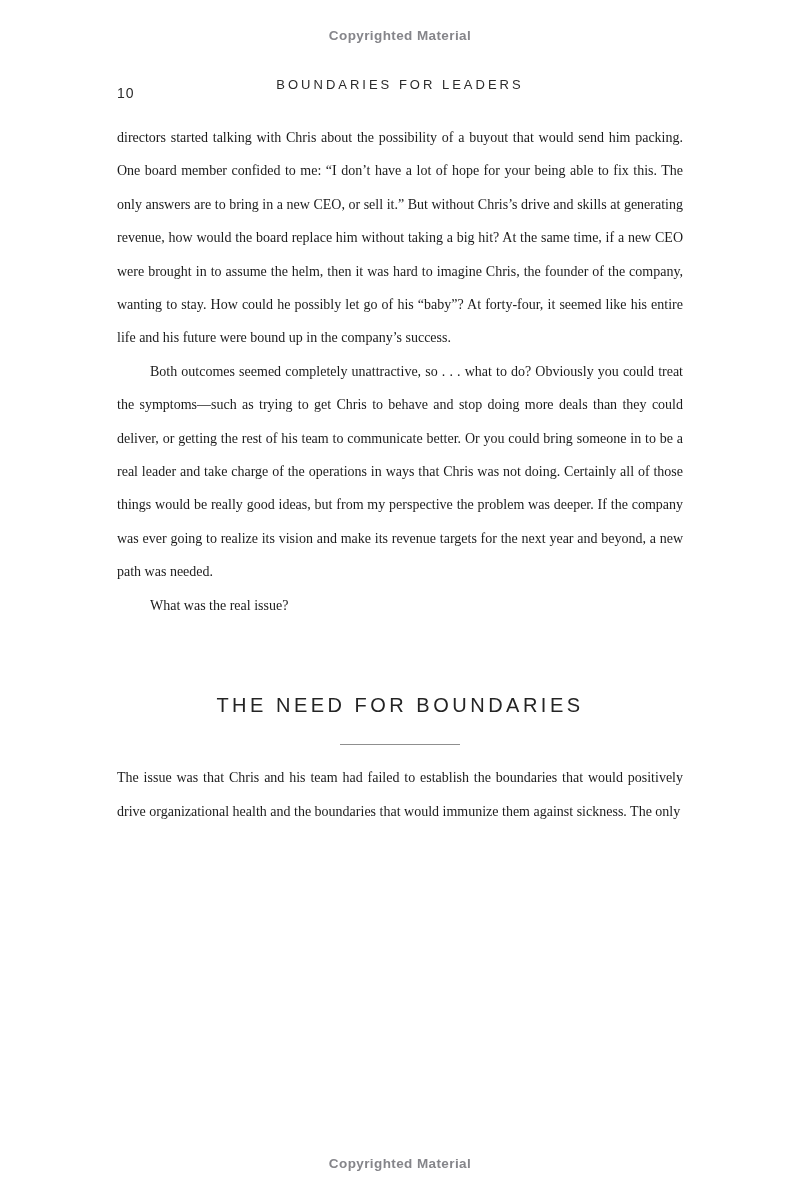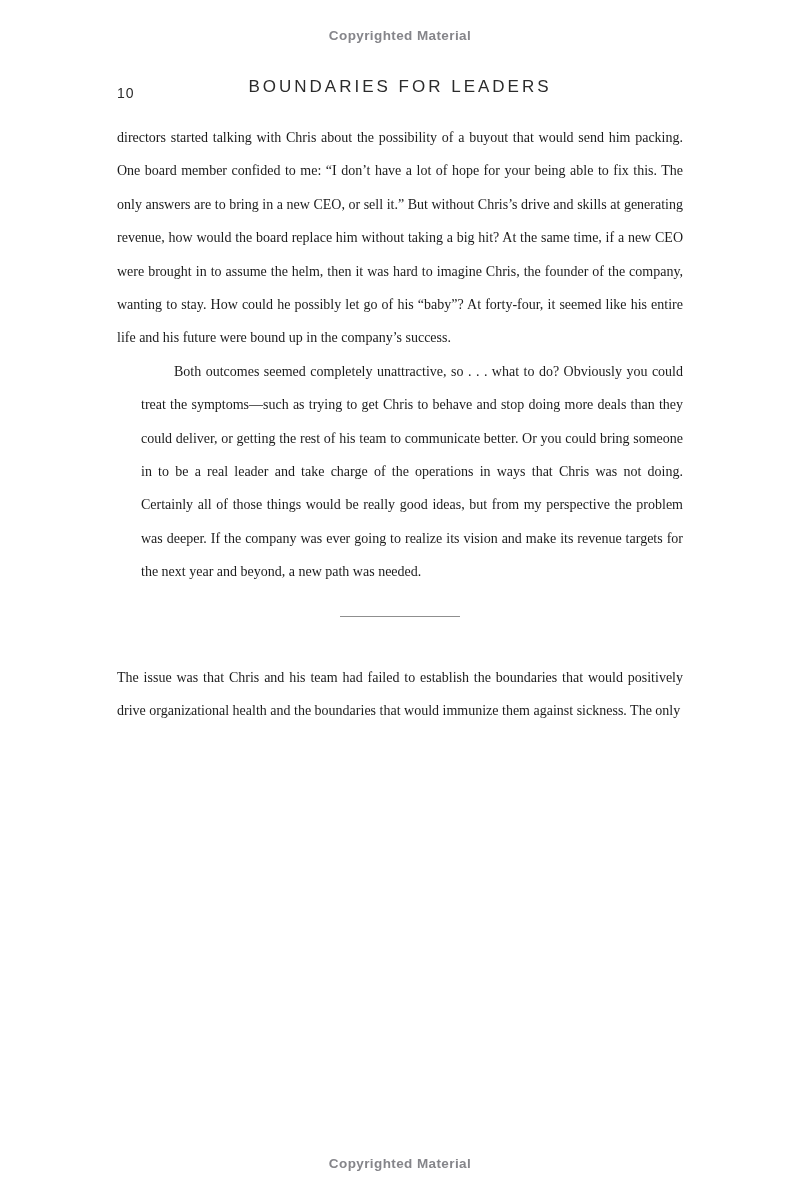--- a/index.html
+++ b/index.html
@@ -42,77 +42,78 @@
     top: 8px;
     font-family: "Liberation Sans", sans-serif;
     font-size: 14px;
     font-weight: 400;
     letter-spacing: 1px;
     color: #2b2b2b;
   }
   .book-title {
     text-align: center;
     font-family: "Liberation Sans", sans-serif;
-    font-size: 17px;
+    font-size: 13px;
     font-weight: 500;
     letter-spacing: 3px;
     color: #2b2b2b;
   }
   .body-text {
     margin: 26px 117px 0 117px;
     font-family: "Liberation Serif", "DejaVu Serif", serif;
     font-size: 14px;
     line-height: 33.4px;
     color: #1b1b1b;
     text-align: justify;
   }
   .body-text p {
     margin: 0;
     padding: 0;
   }
   .body-text p.indent {
     text-indent: 33px;
-    margin-left: 24px;
   }
   .section-heading {
     margin-top: 72px;
     text-align: center;
     font-family: "Liberation Sans", sans-serif;
     font-size: 20px;
     font-weight: 500;
     letter-spacing: 3.5px;
     color: #242424;
   }
   .section-divider {
     width: 120px;
     height: 1px;
     background: #8f8f8f;
     margin: 27px auto 0 auto;
   }
   .section-body {
-    margin-top: 44px;
+    margin-top: 16px;
   }
 </style>
 </head>
 <body>
 
 <div class="page">
 
   <div class="copyright copyright-top">Copyrighted Material</div>
 
   <div class="running-header">
     <span class="page-number">10</span>
     <div class="book-title">BOUNDARIES FOR LEADERS</div>
   </div>
 
   <div class="body-text">
     <p>directors started talking with Chris about the possibility of a buyout that would send him packing. One board member confided to me: “I don’t have a lot of hope for your being able to fix this. The only answers are to bring in a new CEO, or sell it.” But without Chris’s drive and skills at generating revenue, how would the board replace him without taking a big hit? At the same time, if a new CEO were brought in to assume the helm, then it was hard to imagine Chris, the founder of the company, wanting to stay. How could he possibly let go of his “baby”? At forty-four, it seemed like his entire life and his future were bound up in the company’s success.</p>
     <p class="indent">Both outcomes seemed completely unattractive, so . . . what to do? Obviously you could treat the symptoms—such as trying to get Chris to behave and stop doing more deals than they could deliver, or getting the rest of his team to communicate better. Or you could bring someone in to be a real leader and take charge of the operations in ways that Chris was not doing. Certainly all of those things would be really good ideas, but from my perspective the problem was deeper. If the company was ever going to realize its vision and make its revenue targets for the next year and beyond, a new path was needed.</p>
+    <p class="indent">What was the real issue?</p>
   </div>
 
+  <div class="section-heading">THE NEED FOR BOUNDARIES</div>
 
   <div class="section-divider"></div>
 
   <div class="body-text section-body">
     <p>The issue was that Chris and his team had failed to establish the boundaries that would positively drive organizational health and the boundaries that would immunize them against sickness. The only</p>
   </div>
 
   <div class="copyright copyright-bottom">Copyrighted Material</div>
 
 </div>

